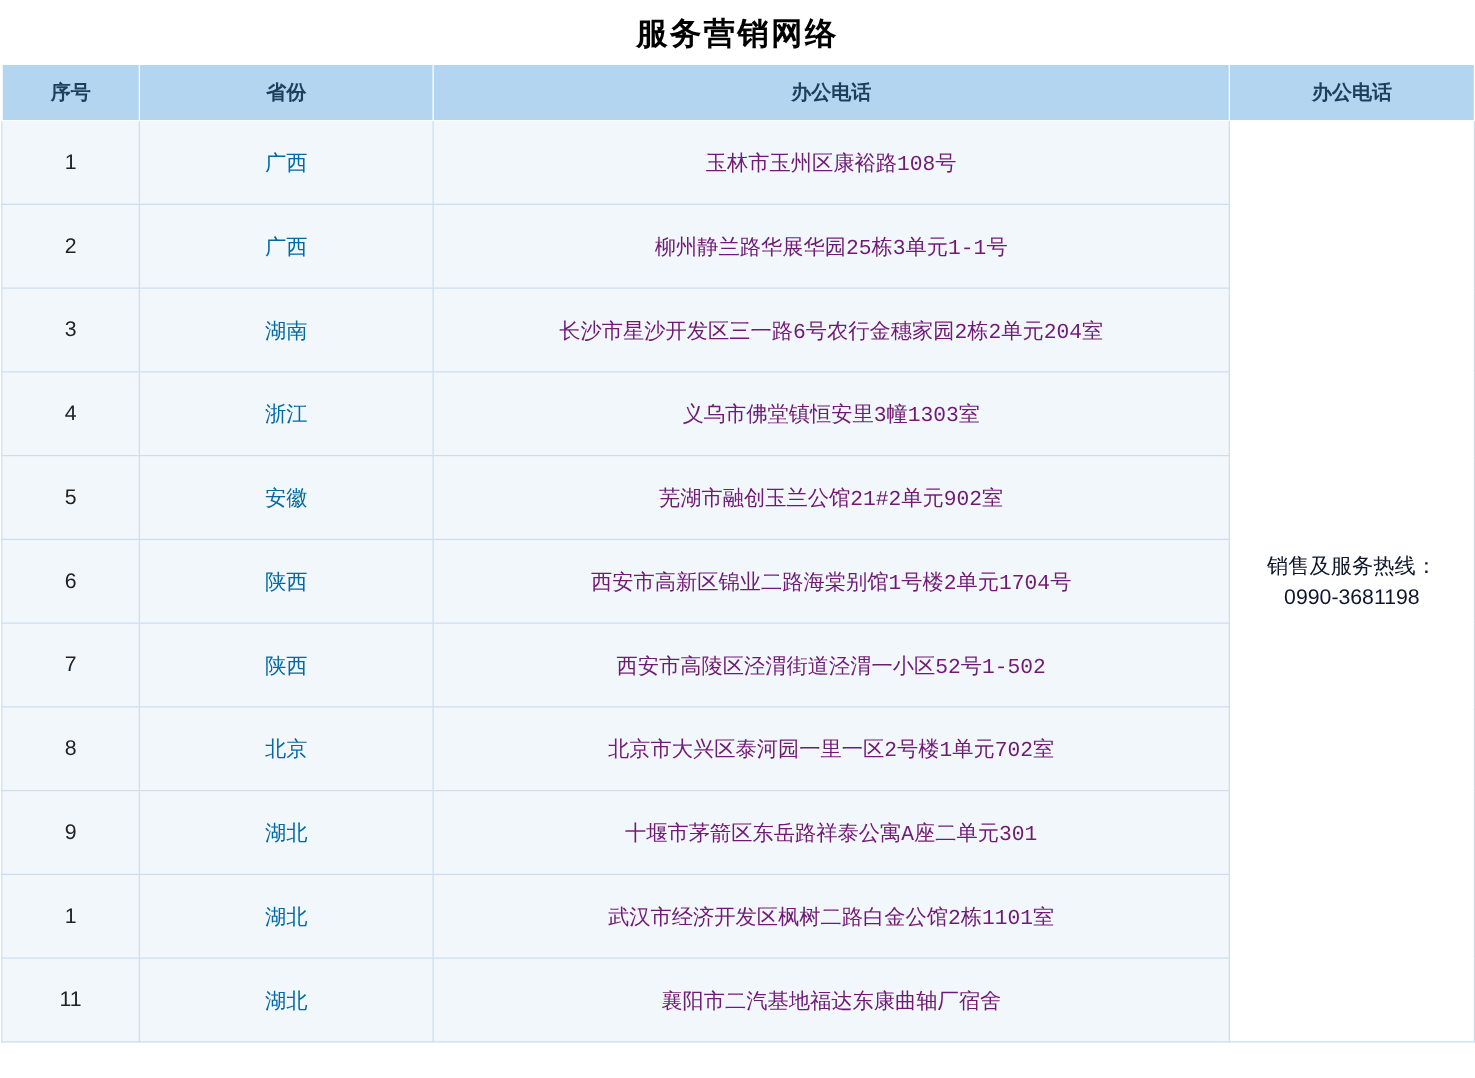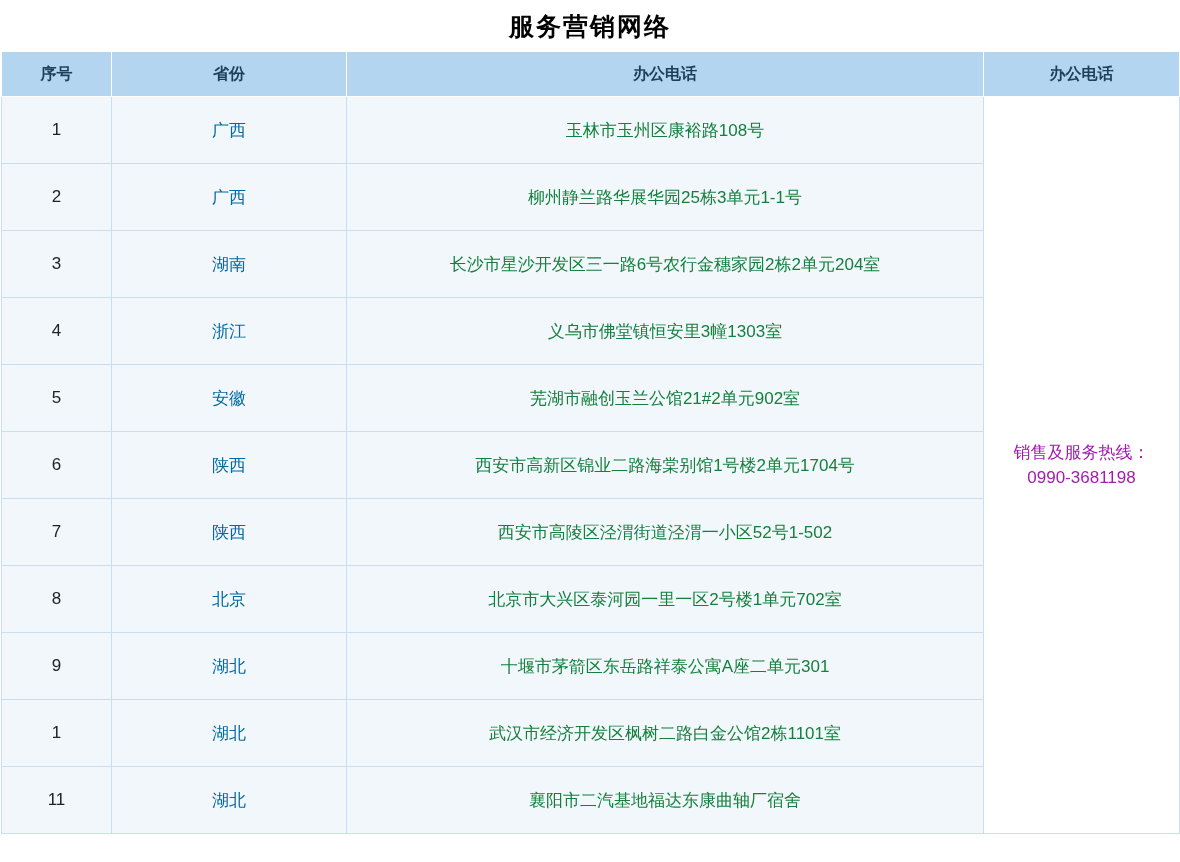--- a/index.html
+++ b/index.html
@@ -59,33 +59,34 @@
   table.network-table td {
     font-size: 17px;
     height: 66px;
     padding: 0 6px;
   }
   td.idx { color: #222; font-size: 16px; }
   td.prov { color: #0369a1; }
   td.addr {
     text-align: left;
     padding-left: 14px;
-    color: #15803d;
+    color: #701a75;
+    font-family: Liberation Mono, monospace;
   }
   tbody tr.alt td {
     background: #f2f7fc;
   }
   tbody tr td {
     background: #ffffff;
   }
   td.phone-cell {
     background: #ffffff !important;
     font-size: 17px;
     line-height: 1.5;
-    color: #a21caf;
+    color: #0f172a;
     text-align: center;
     border: 1px solid #c9dff1;
   }
   .phone-label { display: block; }
   .phone-number { display: block; }
 </style>
 </head>
 <body>
 
 <div class="page">

